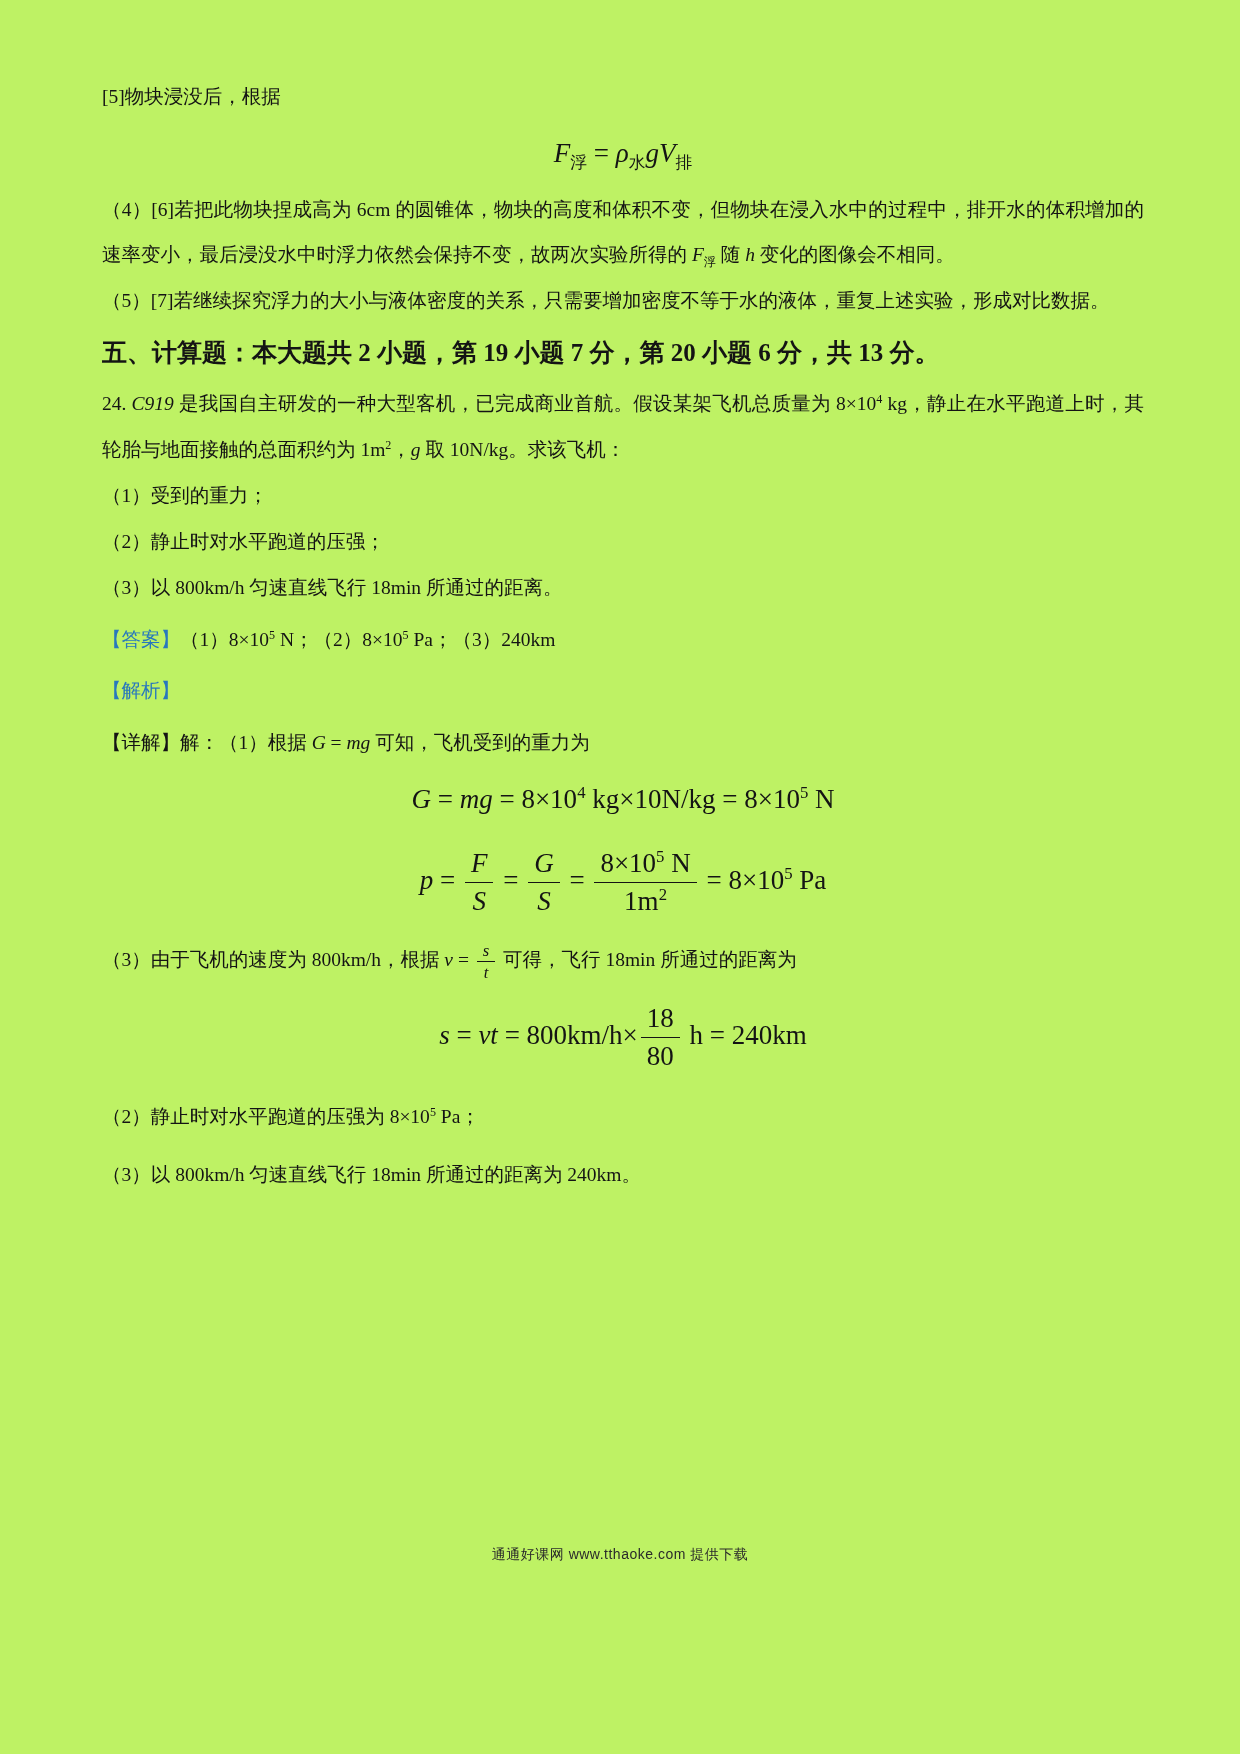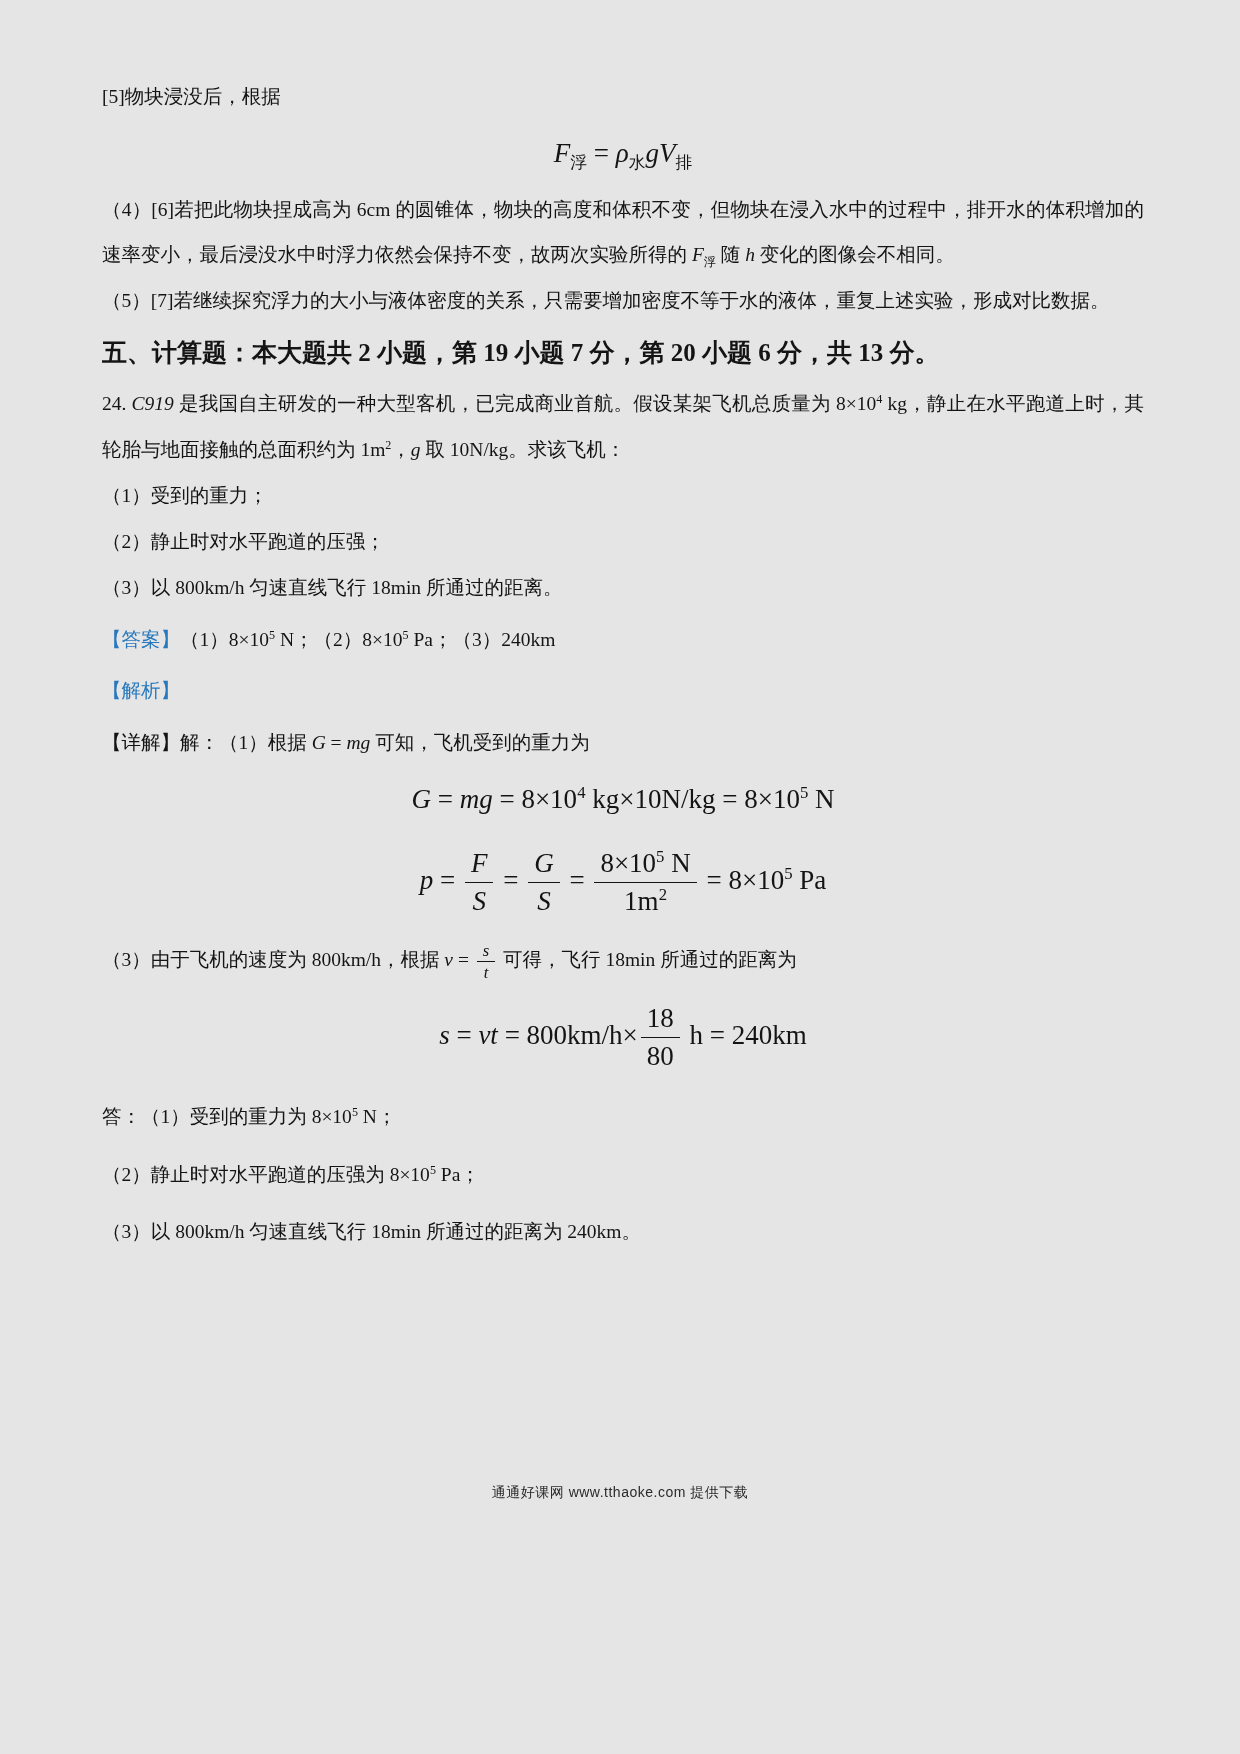--- a/index.html
+++ b/index.html
@@ -1,38 +1,38 @@
 <!DOCTYPE html>
 <html style="--label_blue: #2878bd;"><head>
 <meta charset="utf-8">
 <style>
   html, body { margin: 0; padding: 0; }
   body {
     width: 1240px; height: 1754px;
     background: #ffffff; color: #141414;
     font-family: "Liberation Serif", "DejaVu Serif", serif;
   }
-  .page { position: relative; width: 1240px; height: 1754px; overflow: hidden; background: #e5e5e5; }
+  .page { position: relative; width: 1240px; height: 1754px; overflow: hidden; background: #bef264; }
   .content { padding: 74px 96px 0 102px; font-size: 19.5px; }
   .para { line-height: 2.35; text-align: justify; margin: 0; }
   .heading { font-weight: bold; font-size: 25px; line-height: 2.3; margin: 0; text-align: justify; }
   .label-blue { color: var(--label_blue, #2878bd); }
   .var { font-style: italic; }
   .formula { text-align: center; font-size: 27px; line-height: 2.1; margin: 5px 0; }
   .formula-tall { margin: 10px 0; line-height: 1.4; padding: 8px 0; }
   sup { font-size: 0.62em; }
   sub { font-size: 0.62em; }
   .frac { display: inline-flex; flex-direction: column; vertical-align: middle; text-align: center; line-height: 1.3; margin: 0 3px; }
   .frac .num { display: block; padding: 0 6px 1px; border-bottom: 1.4px solid #141414; }
   .frac .den { display: block; padding: 1px 6px 0; }
   .frac-sm { font-size: 0.85em; line-height: 1.15; }
   .gap-top { margin-top: 12px; }
   .gap-sm { margin-top: 6px; }
   .footer {
-    position: absolute; left: 0; width: 100%; top: 1484px;
+    position: absolute; left: 0; width: 100%; top: 1546px;
     text-align: center; font-size: 14px; color: #2a2a2a;
     font-family: "Liberation Sans", "DejaVu Sans", sans-serif; letter-spacing: 0.5px;
   }
 </style>
 </head>
 <body>
 
 <div class="page">
   <div class="content">
 
@@ -76,21 +76,20 @@
     <p class="para"><span>（3）由于飞机的速度为 800km/h，根据 </span><span class="var">v</span><span> = </span><span class="frac frac-sm">
           <span class="num var">s</span>
           <span class="den var">t</span>
         </span><span> 可得，飞行 18min 所通过的距离为</span></p>
 
     <div class="formula formula-tall"><span class="var">s</span><span> = </span><span class="var">vt</span><span> = 800km/h×</span><span class="frac">
           <span class="num">18</span>
           <span class="den">80</span>
         </span><span> h = 240km</span></div>
 
-    <p class="para gap-top"><span>答：（1）受到的重力为 8×10</span><sup>5</sup><span> N；</span></p>
 
     <p class="para gap-top"><span>（2）静止时对水平跑道的压强为 8×10</span><sup>5</sup><span> Pa；</span></p>
 
     <p class="para gap-top"><span>（3）以 800km/h 匀速直线飞行 18min 所通过的距离为 240km。</span></p>
 
 
   </div>
 
   <div class="footer"><span>通通好课网  www.tthaoke.com  提供下载</span></div>
 </div>

